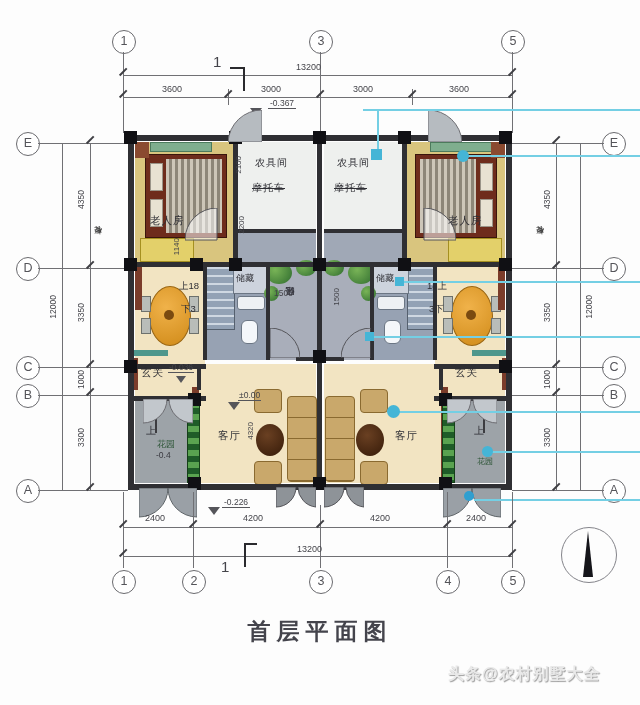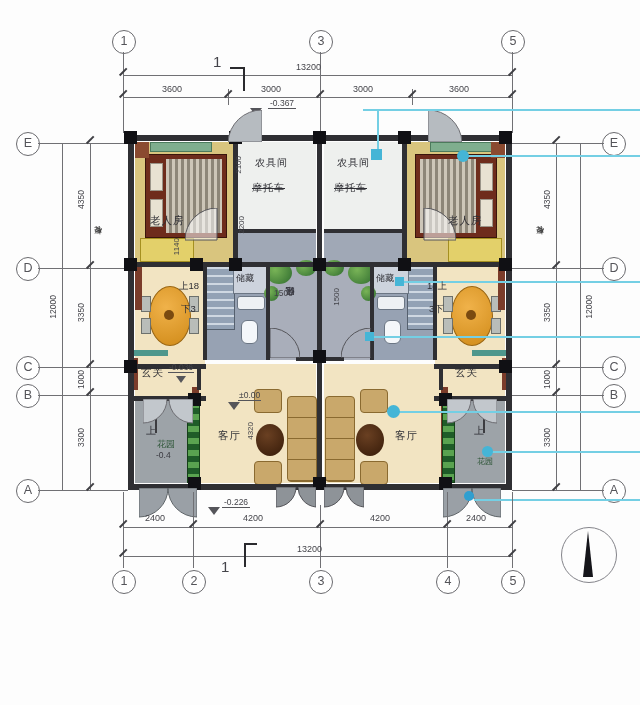--- a/index.html
+++ b/index.html
@@ -373,14 +373,16 @@
 
   <div class="bubble" style="left:112px;top:570px;"><span>1</span></div>
   <div class="bubble" style="left:182px;top:570px;"><span>2</span></div>
   <div class="bubble" style="left:309px;top:570px;"><span>3</span></div>
   <div class="bubble" style="left:436px;top:570px;"><span>4</span></div>
   <div class="bubble" style="left:501px;top:570px;"><span>5</span></div>
 
   <div class="abs" style="left:561px;top:527px;width:54px;height:54px;border:1.5px solid #84848a;border-radius:50%;"></div>
   <div class="abs" style="left:583px;top:531px;width:0;height:0;border-left:5px solid transparent;border-right:5px solid transparent;border-bottom:46px solid #15151a;"></div>
 
+  <div class="title" style="top:616px;">首层平面图</div>
+  <div class="wm" style="left:448px;top:664px;">头条@农村别墅大全</div>
 
 </div>
 
 </body></html>

